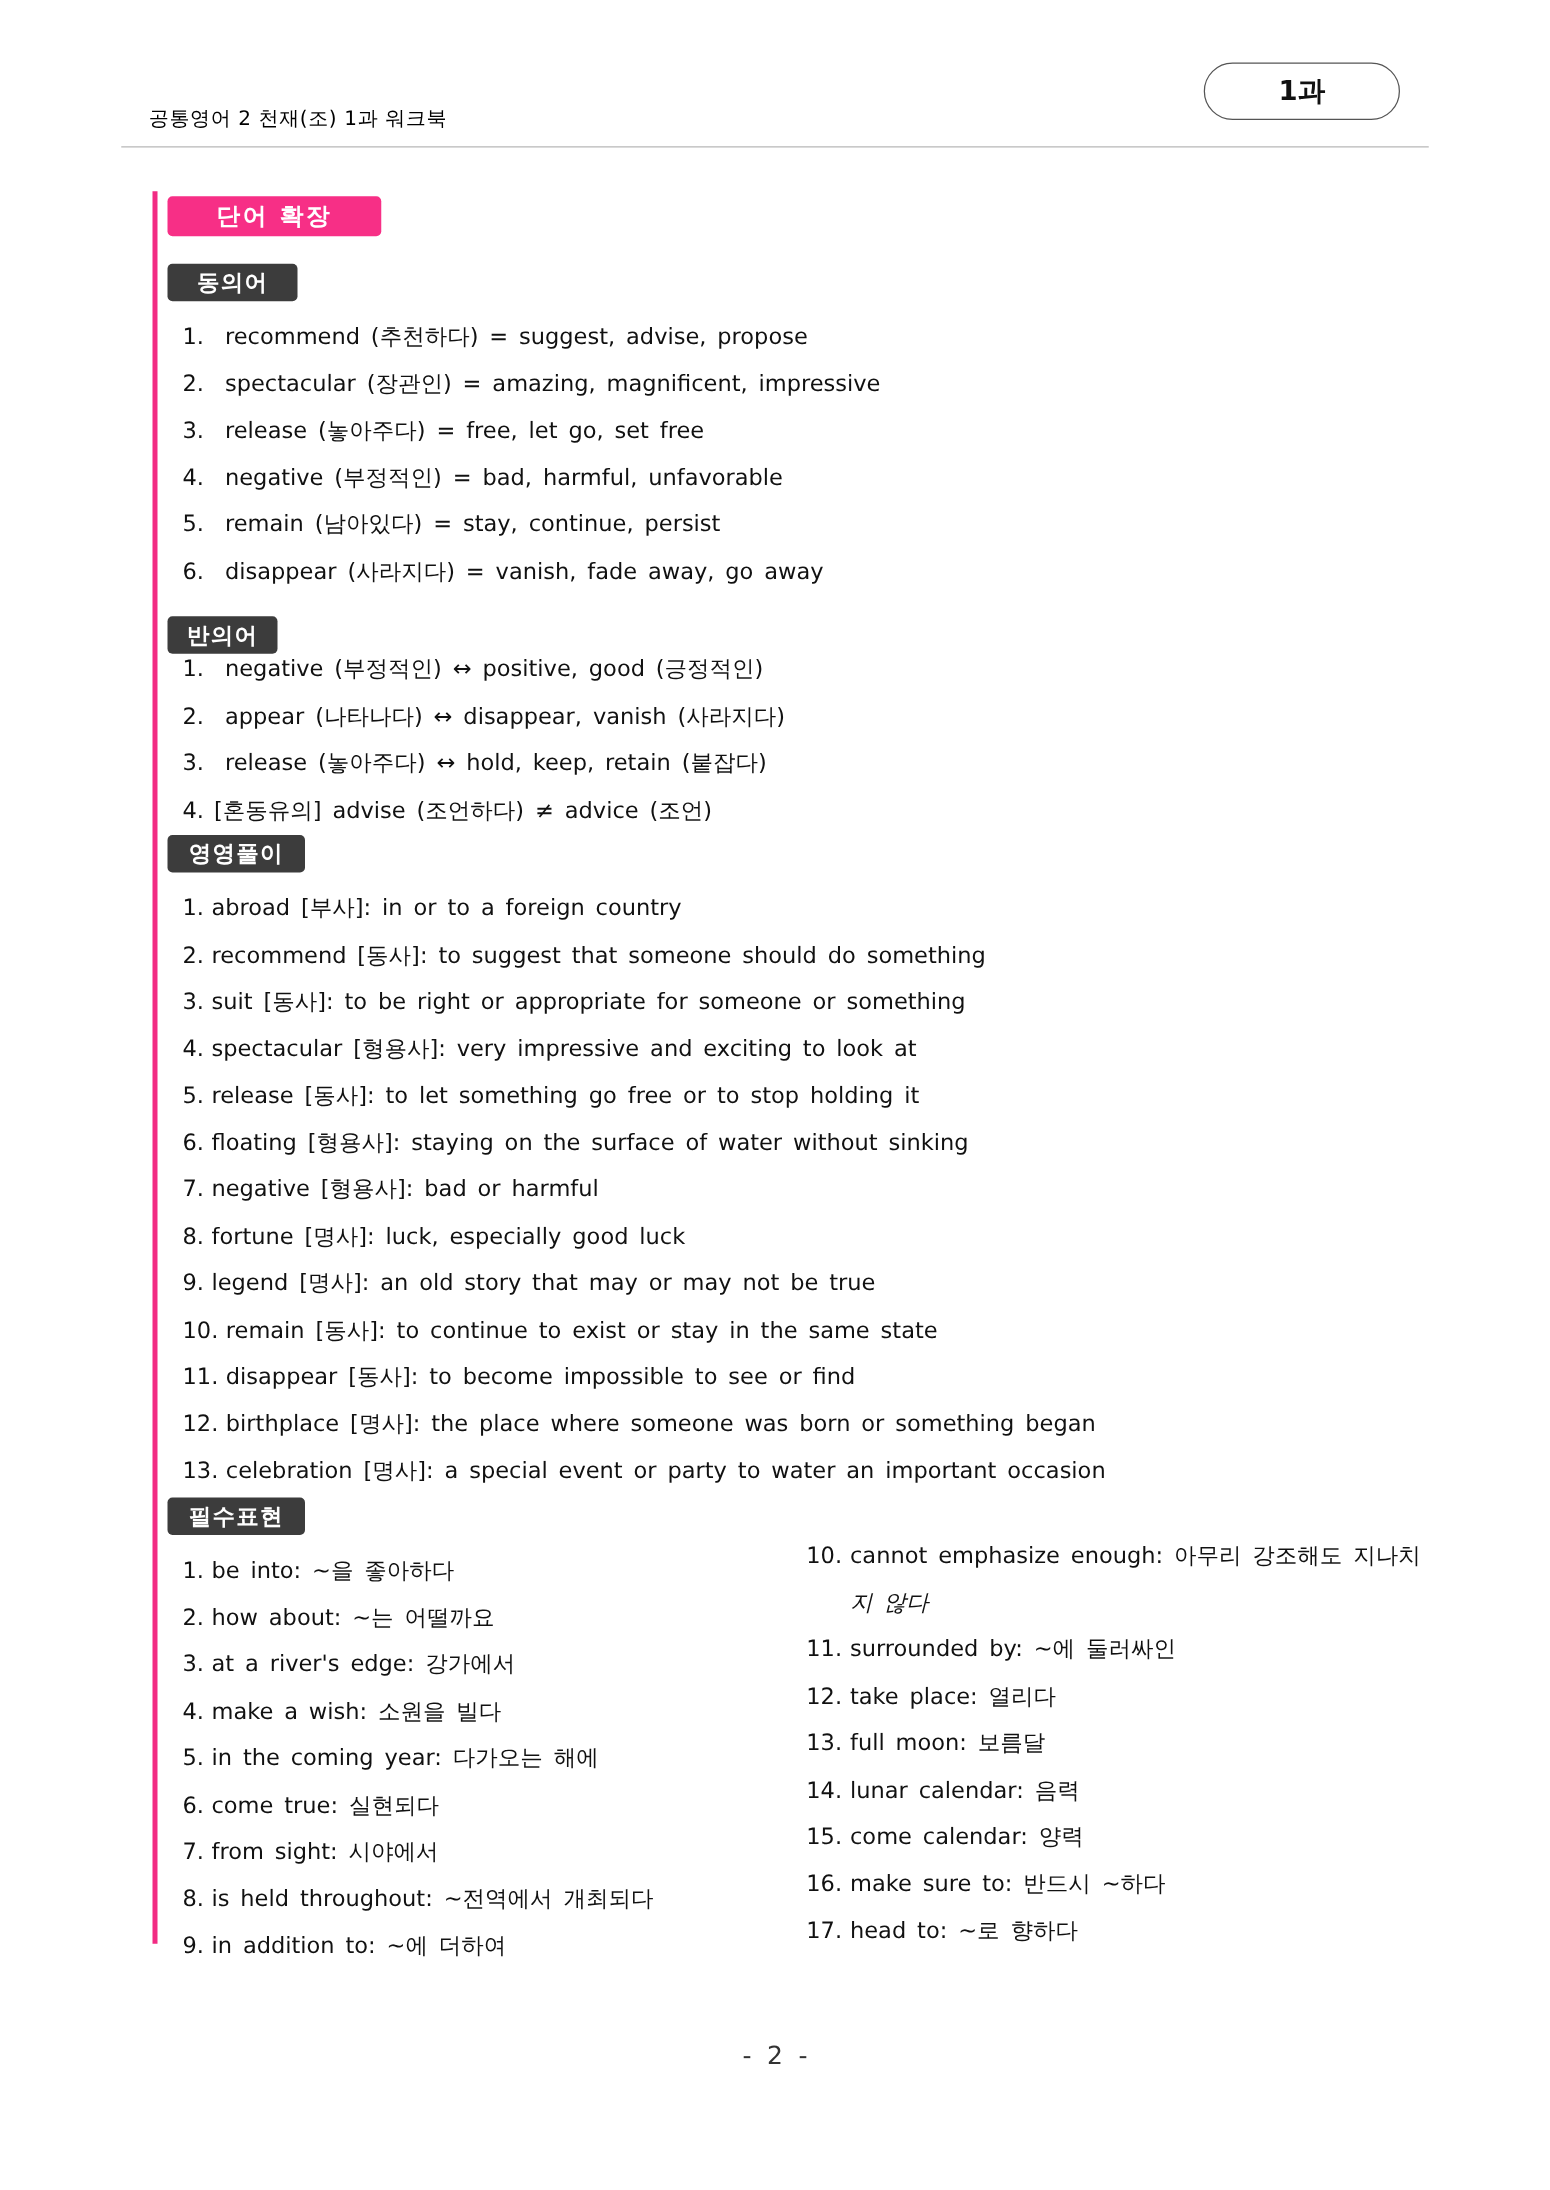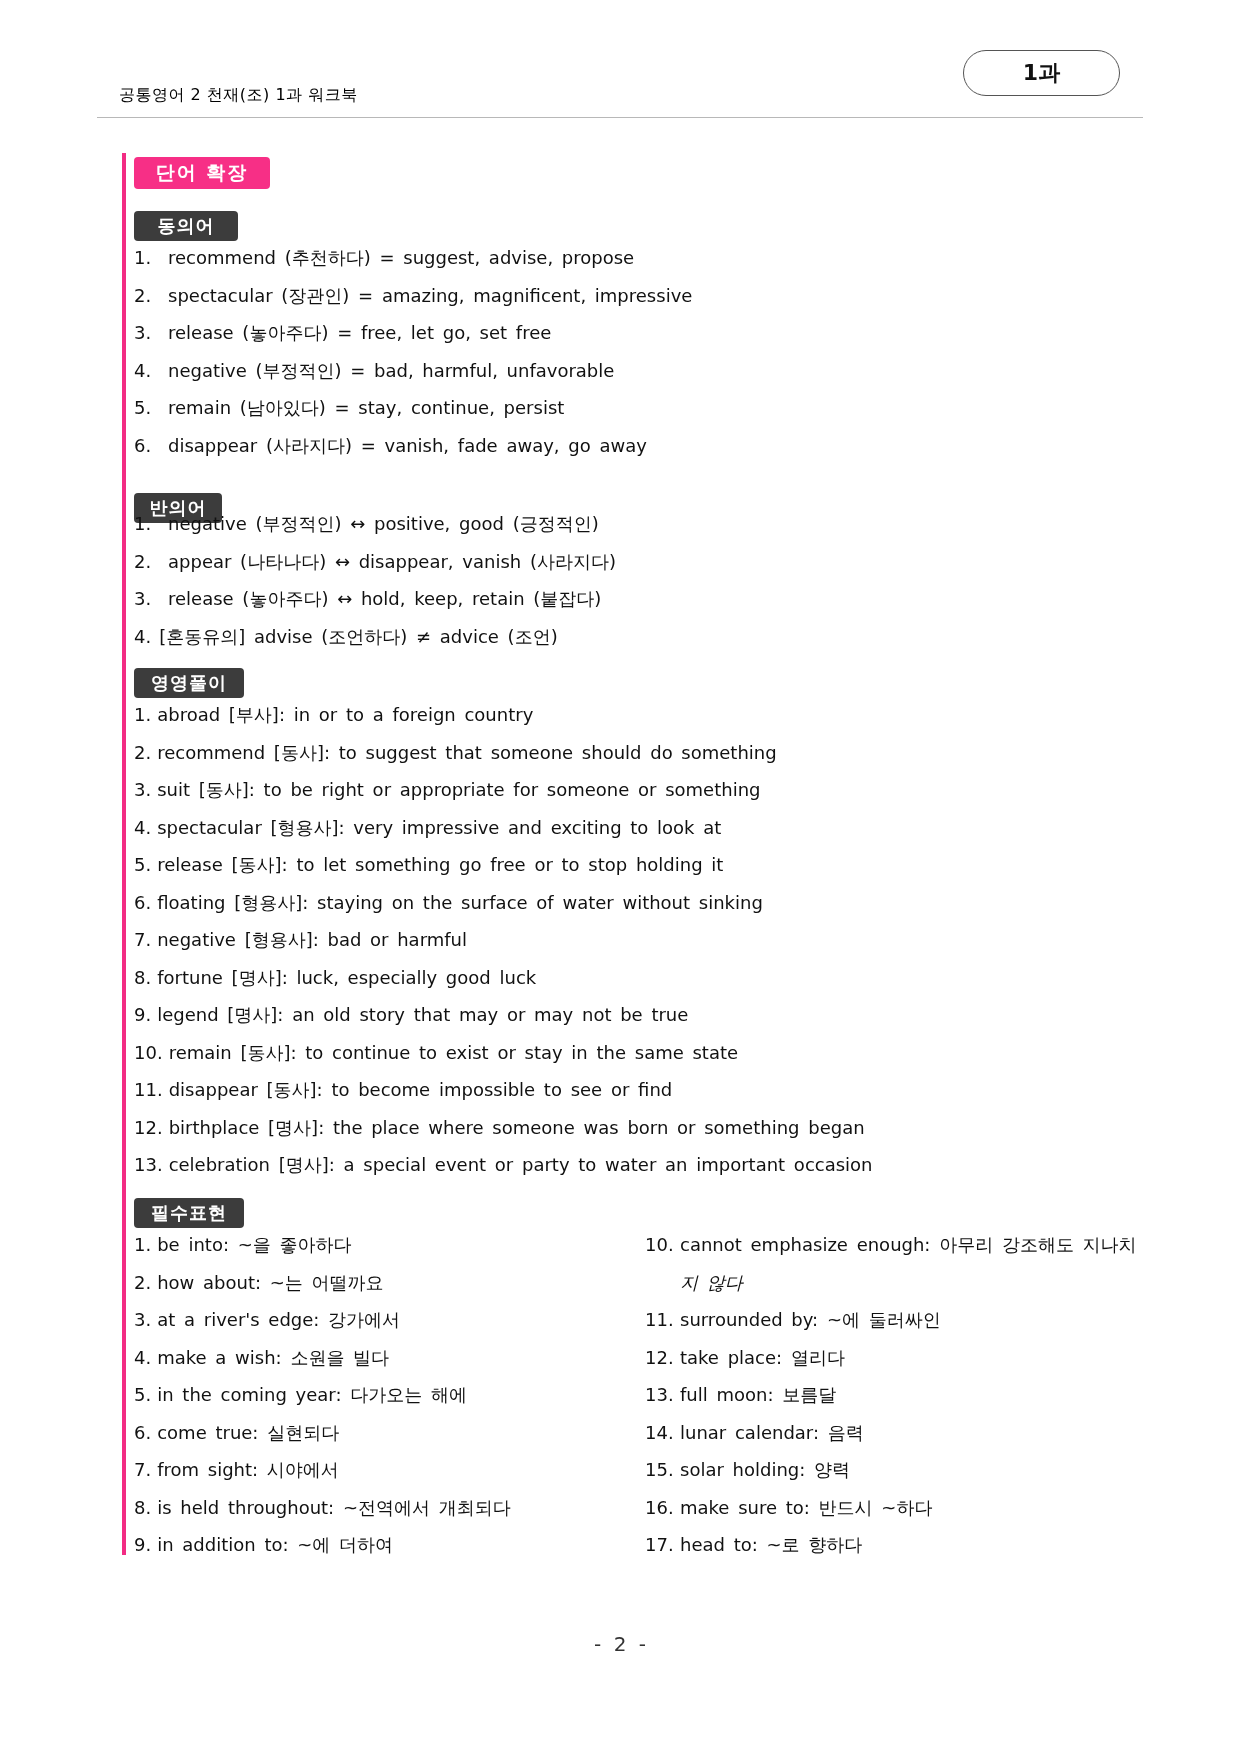--- a/index.html
+++ b/index.html
@@ -20,32 +20,32 @@
   }
   .header-rule {
     position: absolute; left: 97px; top: 117px; width: 1046px; height: 0;
     border-top: 1.5px solid #b8b8b8;
   }
   .accent-bar {
     position: absolute; left: 122px; top: 153px; width: 4px; height: 1402px;
     background: #f22b83;
   }
   .main-badge {
-    position: absolute; left: 134px; top: 157px; width: 136px; height: 32px;
+    position: absolute; left: 134px; top: 157px; width: 171px; height: 32px;
     background: #f72f86; border-radius: 4px; color: #fff;
     font-size: 19px; font-weight: bold; display: flex; align-items: center; justify-content: center;
     letter-spacing: 2px; box-sizing: border-box;
   }
   .sub-badge {
     position: absolute; left: 134px; height: 30px;
     background: #3c3c3c; border-radius: 4px; color: #fff;
     font-size: 18px; font-weight: bold; display: flex; align-items: center; justify-content: center;
     letter-spacing: 1px; box-sizing: border-box;
   }
-  .list { position: absolute; left: 134px; margin: 0; padding: 0; list-style: none; }
+  .list { position: absolute; left: 134px; margin: 12px; padding: 0; list-style: none; }
   .list li {
     height: 37.5px; line-height: 37.5px; font-size: 18px; white-space: nowrap;
     word-spacing: 3px;
   }
   .list li .num { display: inline-block; }
   .list.wide-num li .num { width: 34px; }
   .list.tight li .num { margin-right: 6px; }
   .rcol { position: absolute; left: 645px; margin: 0; padding: 0; list-style: none; }
   .rcol li { font-size: 18px; line-height: 37.5px; word-spacing: 3px; white-space: nowrap; }
   .rcol li .num { display: inline-block; width: 35px; }
@@ -112,18 +112,18 @@
   <li><span class="num">8.</span><span>is held throughout: ~전역에서 개최되다</span></li>
   <li><span class="num">9.</span><span>in addition to: ~에 더하여</span></li>
 </ul>
 
 <ul class="rcol" style="top:1226px;">
   <li><span class="num">10.</span><span>cannot emphasize enough: 아무리 강조해도 지나치</span><span class="wrap-line">지 않다</span></li>
   <li><span class="num">11.</span><span>surrounded by: ~에 둘러싸인</span></li>
   <li><span class="num">12.</span><span>take place: 열리다</span></li>
   <li><span class="num">13.</span><span>full moon: 보름달</span></li>
   <li><span class="num">14.</span><span>lunar calendar: 음력</span></li>
-  <li><span class="num">15.</span><span>solar holding: 양력</span></li>
+  <li><span class="num">15.</span><span>come calendar: 양력</span></li>
   <li><span class="num">16.</span><span>make sure to: 반드시 ~하다</span></li>
   <li><span class="num">17.</span><span>head to: ~로 향하다</span></li>
 </ul>
 
 <div class="page-num">- 2 -</div>
 
 </body></html>

